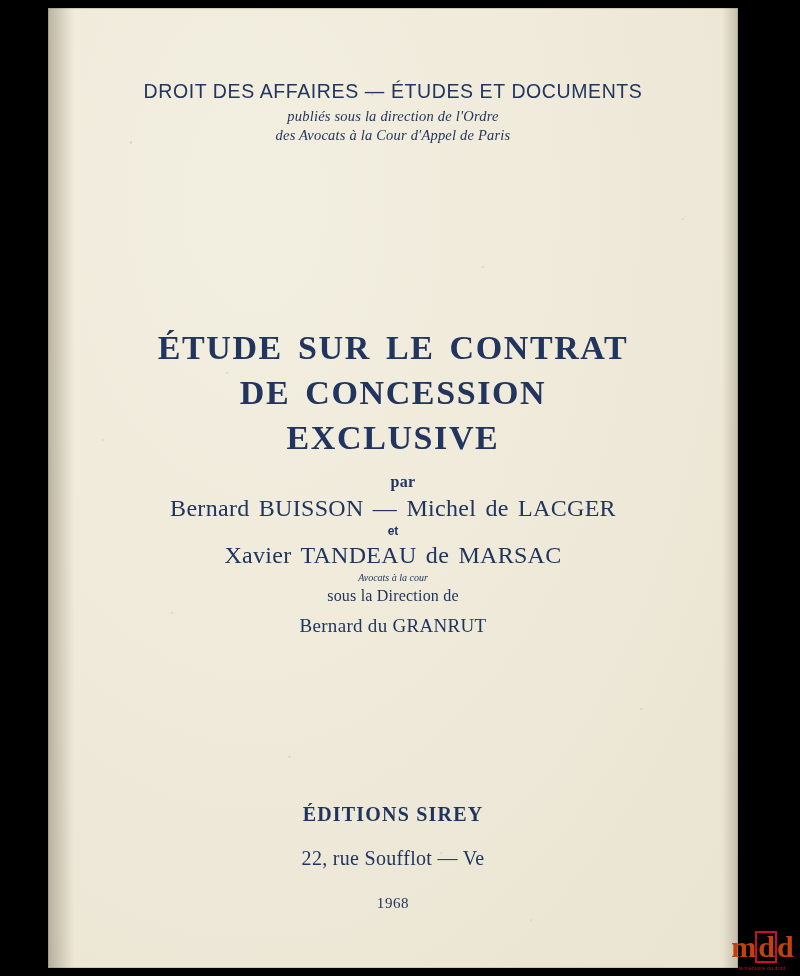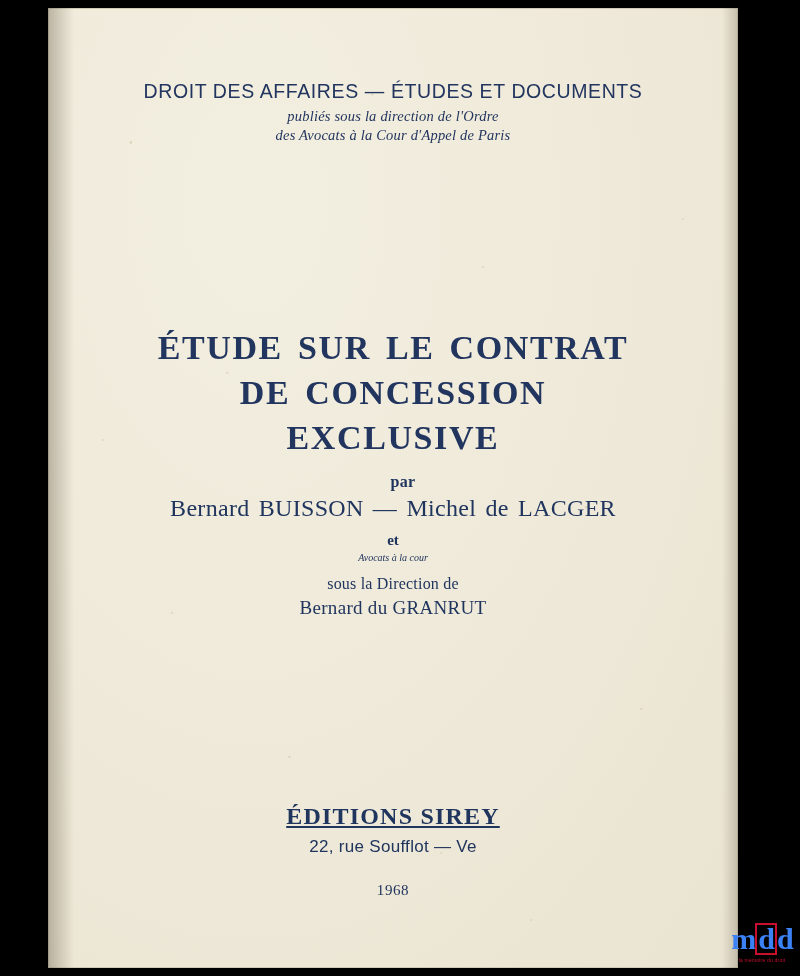--- a/index.html
+++ b/index.html
@@ -132,61 +132,60 @@
     padding-left: 20px;
   }
   .author-line {
     font-family: "Liberation Serif", serif;
     font-size: 24px;
     letter-spacing: 0.3px;
     margin-top: 4px;
     word-spacing: 3px;
   }
   .et {
-    font-family: Liberation Serif, serif;
-    font-weight: 700;
-    font-size: 15px;
-    margin-top: 10px;
+    font-family: Liberation Sans, sans-serif;
+    font-weight: 700;
+    font-size: 12px;
+    margin-top: 2px;
   }
   .role {
     font-family: "Liberation Serif", serif;
     font-style: italic;
     font-size: 10px;
     margin-top: 3px;
   }
   .direction {
     font-family: "Liberation Serif", serif;
     font-size: 16px;
-    margin-top: 12px;
+    margin-top: 4px;
     letter-spacing: 0.2px;
   }
   .director {
     font-family: "Liberation Serif", serif;
     font-size: 19px;
-    margin-top: 4px;
+    margin-top: 10px;
     letter-spacing: 0.3px;
   }
 
   
   #publisher {
     position: absolute;
     top: 795px;
     left: 0; right: 0;
   }
   #publisher-name {
     font-family: "Liberation Serif", serif;
     font-weight: 700;
-    font-size: 24px;
+    font-size: 20px;
     letter-spacing: 1.2px;
-    text-decoration: underline;
   }
   #publisher-address {
-    font-family: Liberation Sans, sans-serif;
-    font-size: 17px;
-    margin-top: 7px;
+    font-family: Liberation Serif, serif;
+    font-size: 20px;
+    margin-top: 21px;
     letter-spacing: 0.3px;
   }
   #publisher-year {
     font-family: "Liberation Serif", serif;
     font-size: 15px;
     margin-top: 25px;
     letter-spacing: 0.6px;
   }
 
   
@@ -195,24 +194,25 @@
     right: 4px;
     bottom: 2px;
     width: 68px;
     height: 52px;
     z-index: 5;
   }
   #mdd-logo .mdd-text {
     font-family: "Liberation Serif", serif;
     font-weight: 700;
     font-size: 30px;
-    color: #3b82f6;
+    color: #c2410c;
     line-height: 34px;
     letter-spacing: -1px;
     text-align: center;
+    margin-top: 8px;
   }
   #mdd-logo .mdd-text .boxed {
     display: inline-block;
     border: 2px solid #c8102e;
     padding: 0 1px;
     line-height: 28px;
   }
   #mdd-logo .mdd-tag {
     font-family: "Liberation Sans", sans-serif;
     font-size: 5px;
@@ -243,20 +243,21 @@
       <div id="main-title">
         <div class="title-line">ÉTUDE SUR LE CONTRAT</div>
         <div class="title-line">DE CONCESSION</div>
         <div class="title-line">EXCLUSIVE</div>
       </div>
 
       <div id="authors">
         <div class="par">par</div>
         <div class="author-line">Bernard BUISSON — Michel de LACGER</div>
         <div class="et">et</div>
+        <div class="author-line">Xavier TANDEAU de MARSAC</div>
         <div class="role">Avocats à la cour</div>
         <div class="direction">sous la Direction de</div>
         <div class="director">Bernard du GRANRUT</div>
       </div>
 
       <div id="publisher">
         <div id="publisher-name">ÉDITIONS SIREY</div>
         <div id="publisher-address">22, rue Soufflot — Ve</div>
         <div id="publisher-year">1968</div>
       </div>

